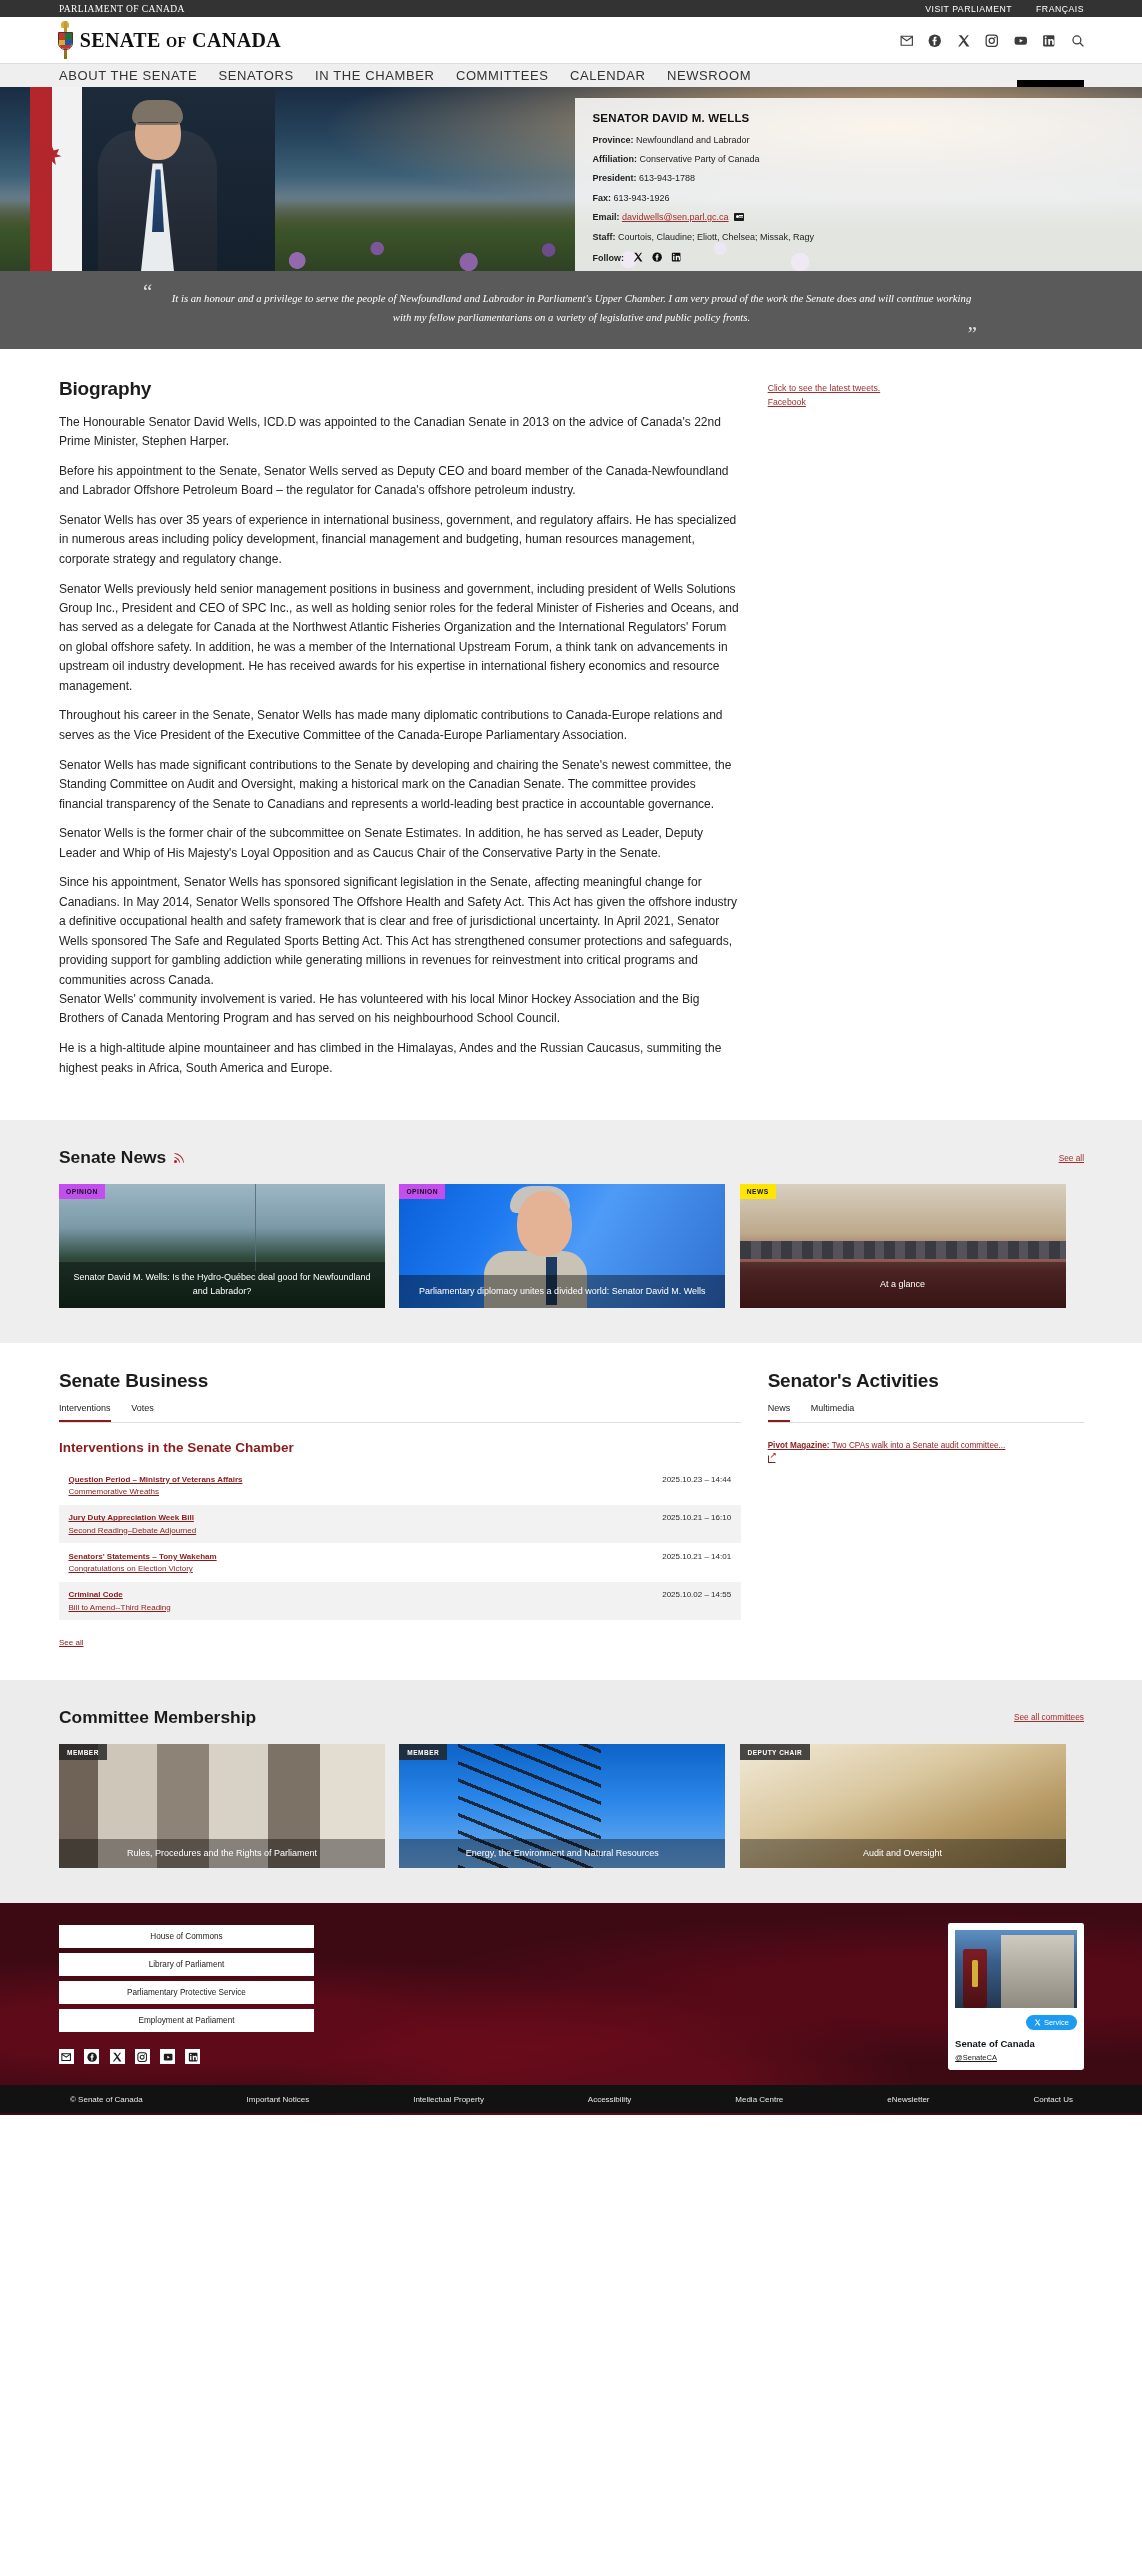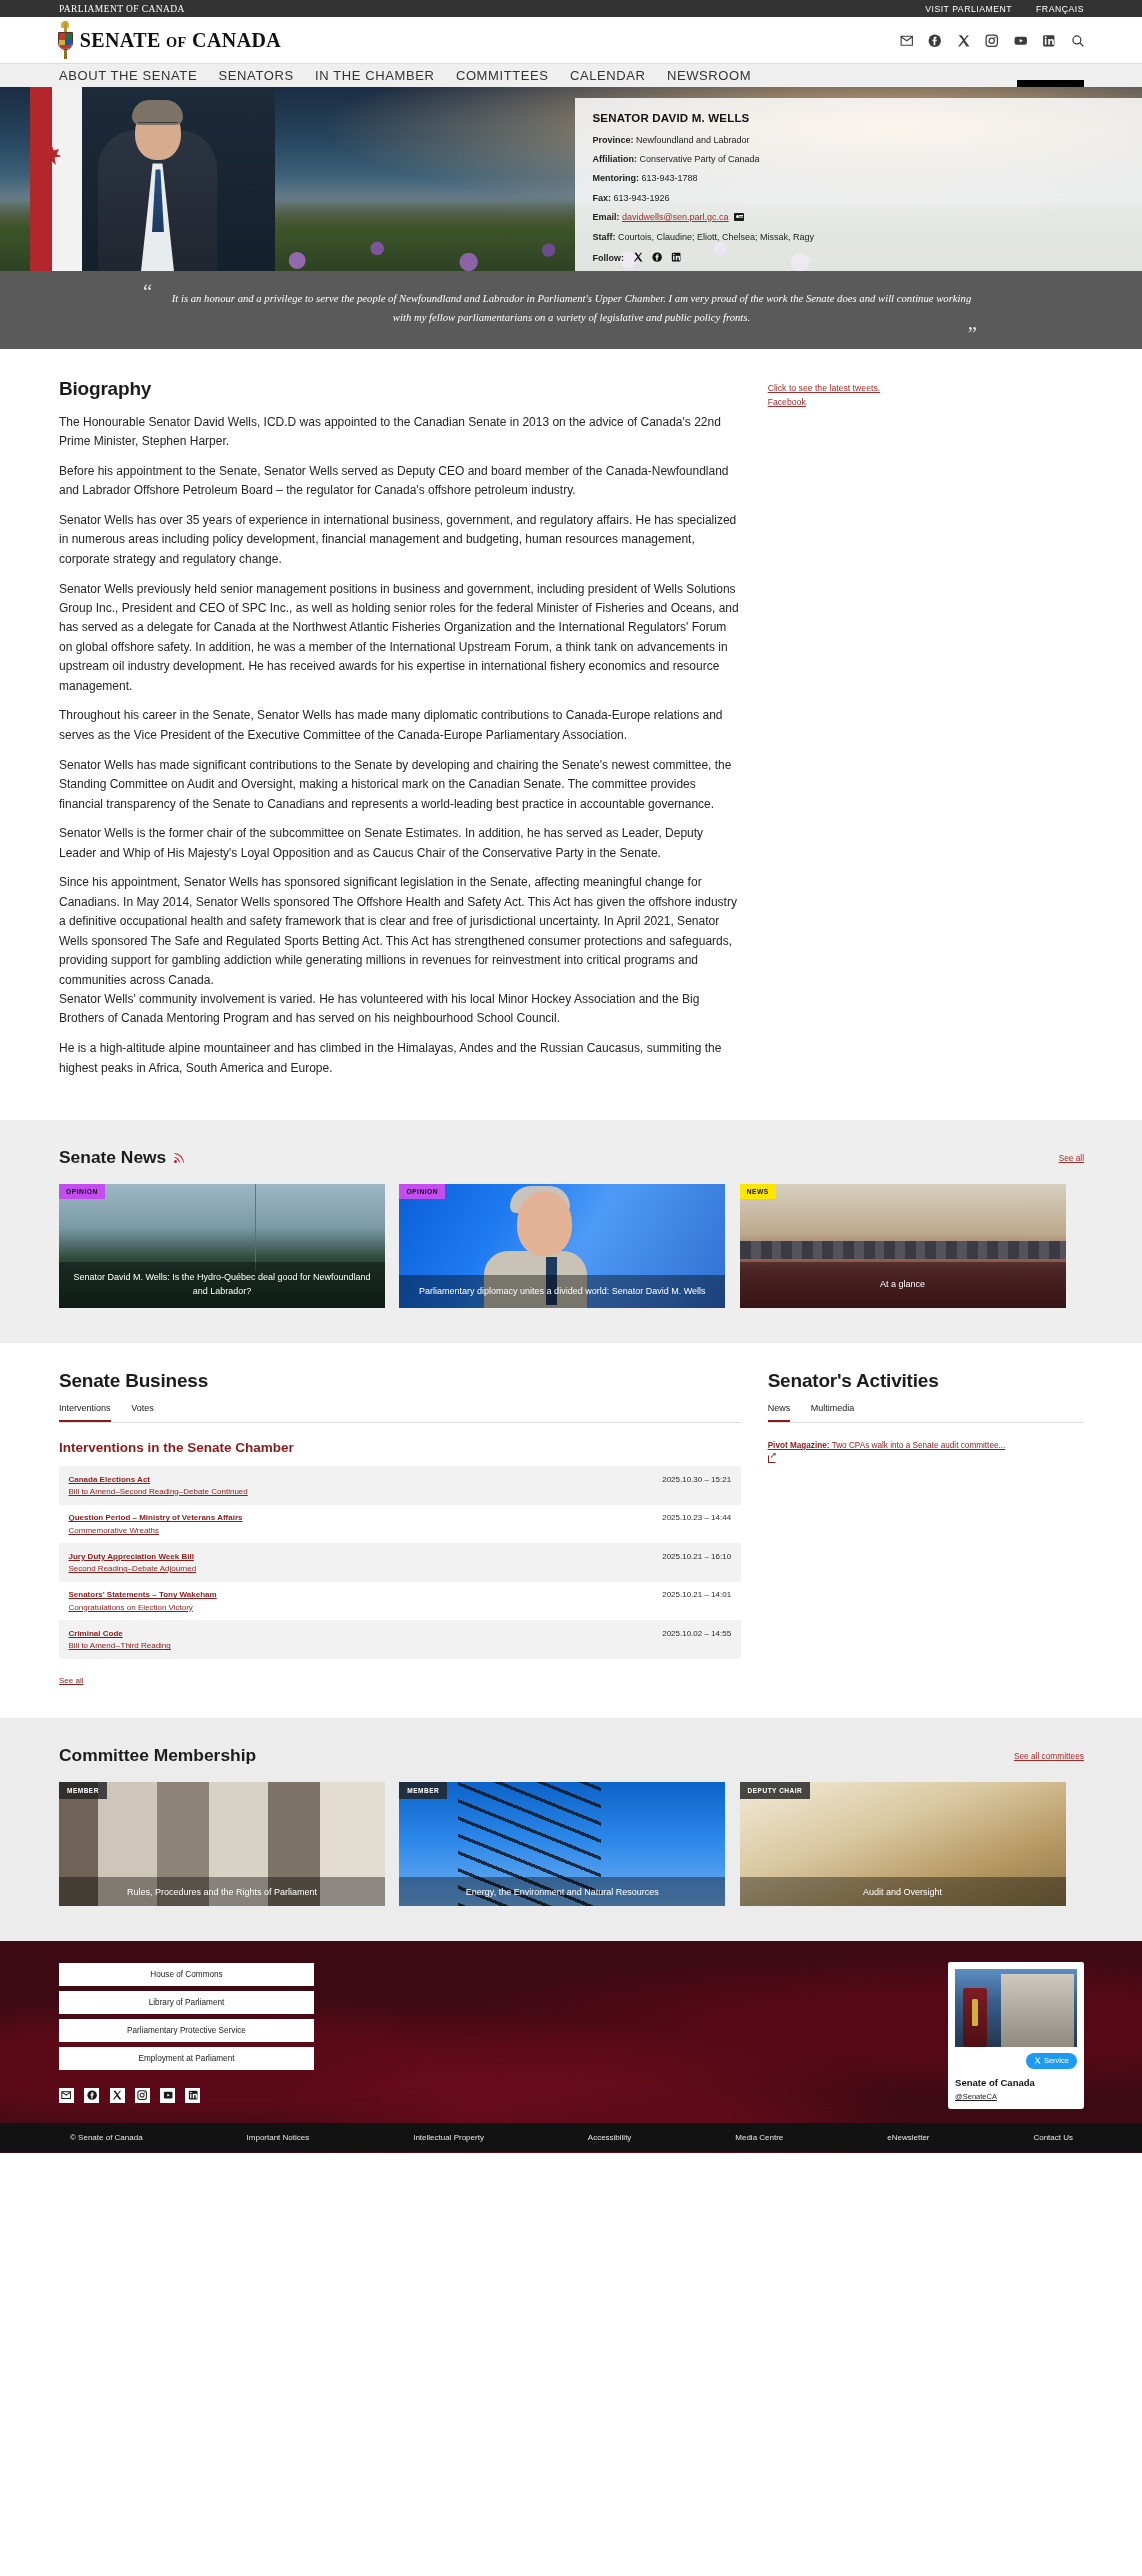--- a/index.html
+++ b/index.html
@@ -437,21 +437,21 @@
     <h2>SENATOR DAVID M. WELLS</h2>
     <div class="row">
       <b>Province:</b>
       <span>Newfoundland and Labrador</span>
     </div>
     <div class="row">
       <b>Affiliation:</b>
       <span>Conservative Party of Canada</span>
     </div>
     <div class="row">
-      <b>Mentoring:</b>
+      <b>President:</b>
       <span>613-943-1788</span>
     </div>
     <div class="row">
       <b>Fax:</b>
       <span>613-943-1926</span>
     </div>
     <div class="row">
       <b>Email:</b>
       <a class="email">davidwells@sen.parl.gc.ca</a>
       <span class="vcard-ico"></span>
@@ -542,27 +542,20 @@
 
 <div class="biz-wrap">
   <div class="biz-left">
     <h1 class="section-title" style="margin-bottom:0">Senate Business</h1>
     <div class="tabs">
       <span class="tab active">Interventions</span>
       <span class="tab">Votes</span>
     </div>
     <h3 class="sub">Interventions in the Senate Chamber</h3>
 
-    <div class="irow alt">
-      <div>
-          <a class="ttl">Canada Elections Act</a>
-          <a class="sub2">Bill to Amend–Second Reading–Debate Continued</a>
-        </div>
-      <div class="date">2025.10.30 – 15:21</div>
-    </div>
     <div class="irow">
       <div>
           <a class="ttl">Question Period – Ministry of Veterans Affairs</a>
           <a class="sub2">Commemorative Wreaths</a>
         </div>
       <div class="date">2025.10.23 – 14:44</div>
     </div>
     <div class="irow alt">
       <div>
           <a class="ttl">Jury Duty Appreciation Week Bill</a>

